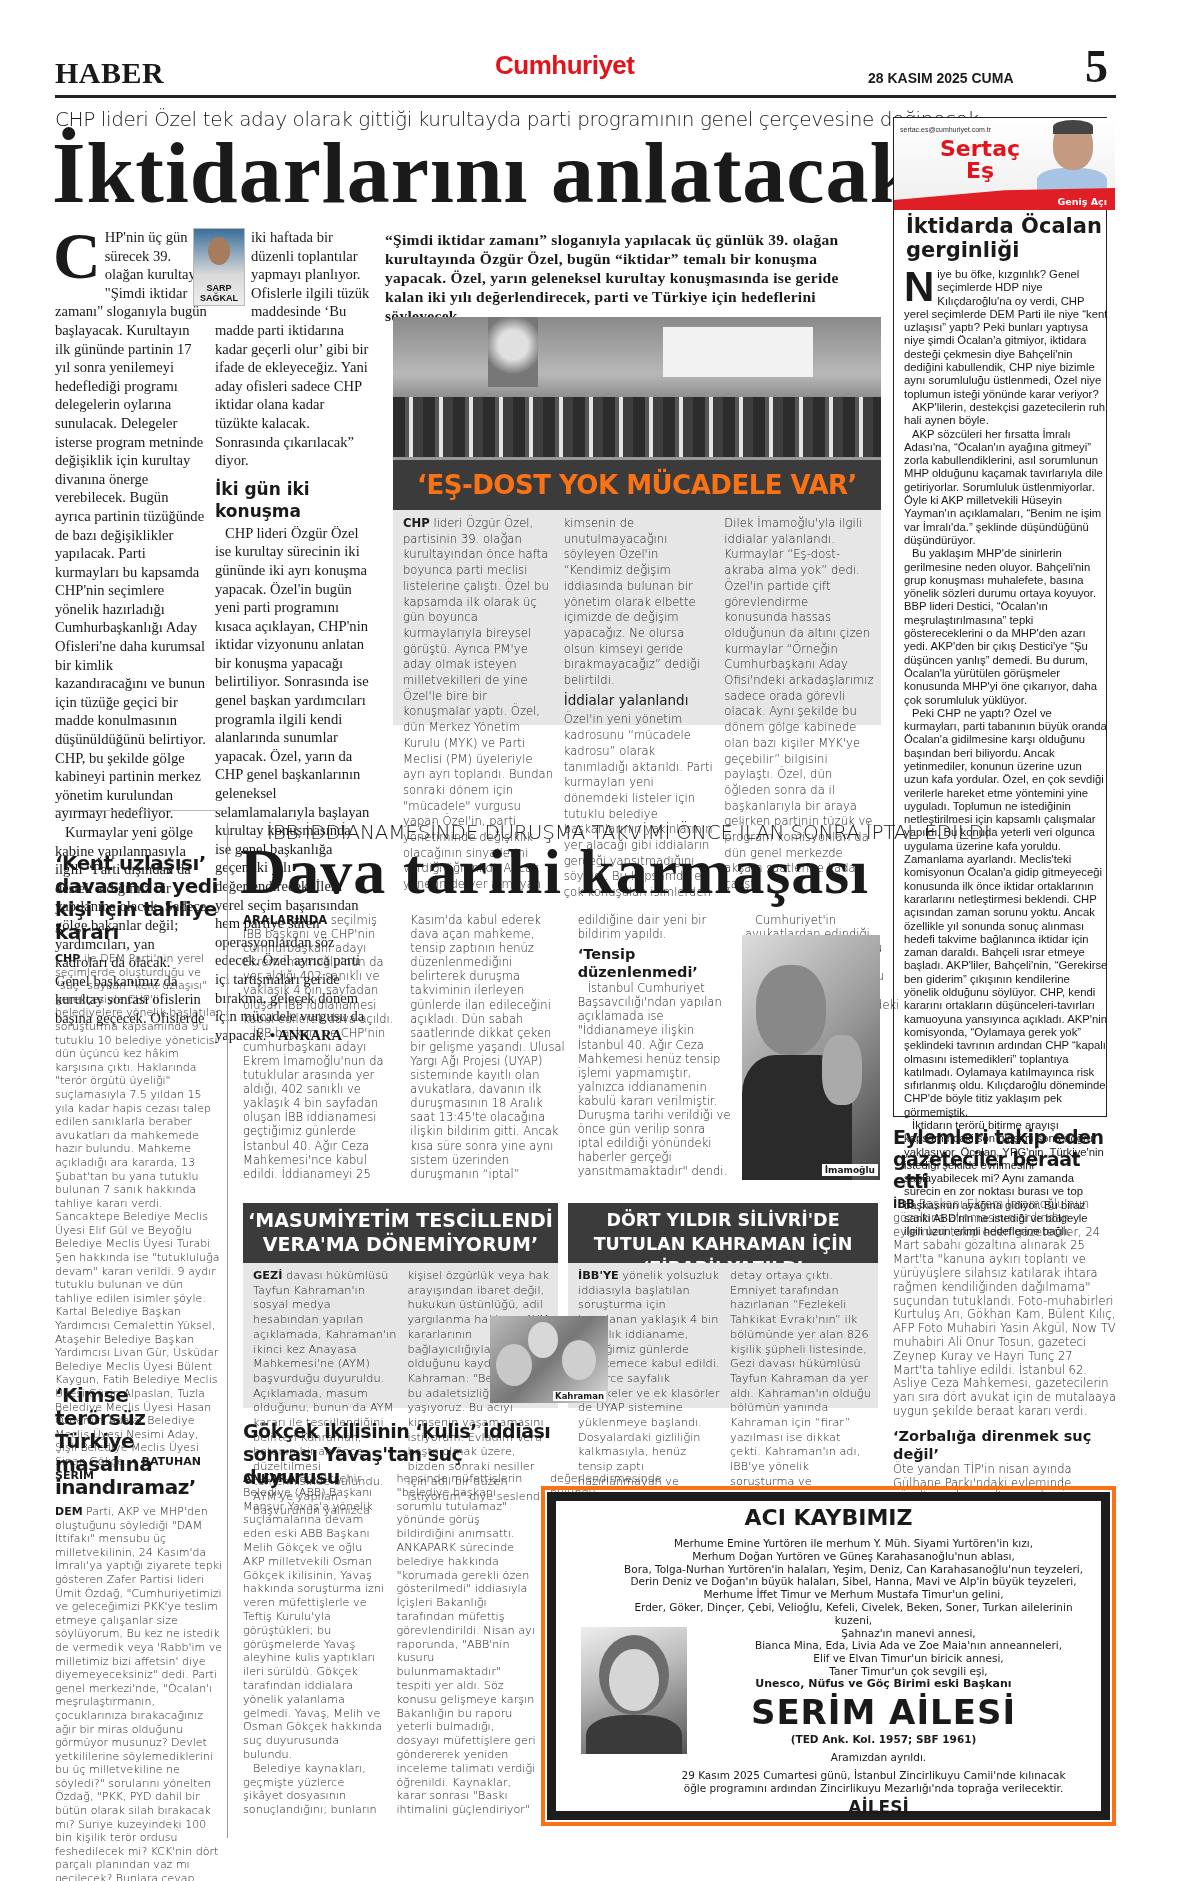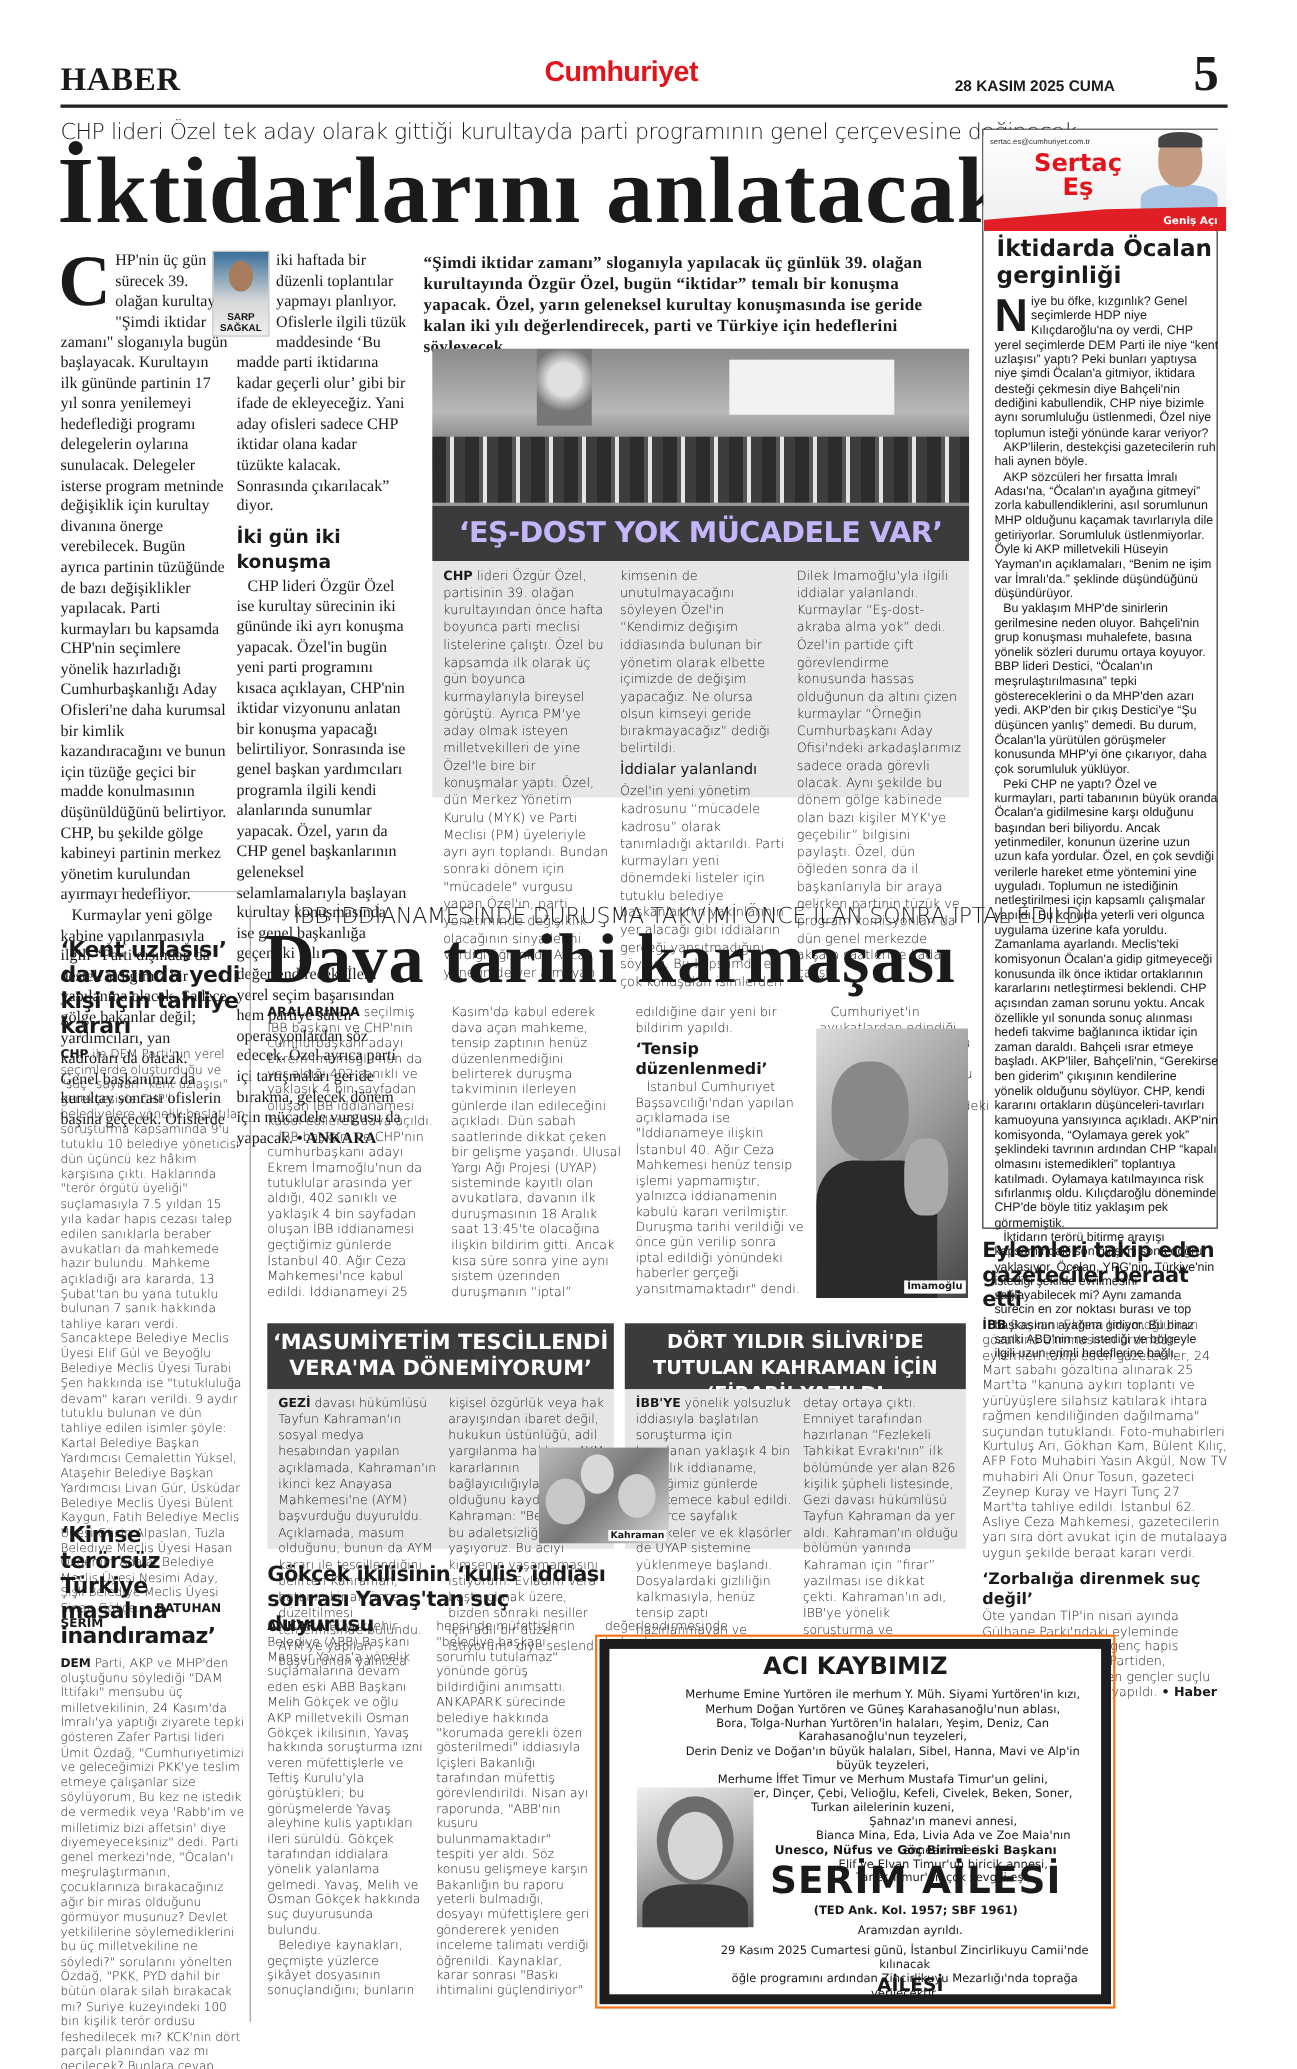--- a/index.html
+++ b/index.html
@@ -25,21 +25,21 @@
   #author-photo { width: 52px; height: 78px; float: left; margin: 0 6px 4px -22px; border: 1px solid #bbb; background: linear-gradient(#3a6f9a, #d9d9d9 60%, #eee); position: relative; }
   #author-photo .face { position: absolute; left: 14px; top: 8px; width: 22px; height: 28px; border-radius: 50%; background: #a77b5e; }
   #author-photo .name { position: absolute; left: 0; right: 0; bottom: 2px; text-align: center; font-family: "Liberation Sans", sans-serif; font-size: 9px; font-weight: bold; line-height: 10px; color: #111; }
   .subhead-sans { font-family: "DejaVu Sans", sans-serif; font-weight: bold; font-size: 17px; line-height: 22px; margin: 8px 0 2px; }
   #lead { left: 385px; top: 230px; width: 490px; font-size: 15.5px; line-height: 19px; font-weight: bold; letter-spacing: 0.3px; }
 
   #main-photo { left: 393px; top: 317px; width: 488px; height: 143px; background: linear-gradient(180deg,#8a8a8a 0%, #b8b8b8 40%, #6b6b6b 70%, #9a9a9a 100%); overflow: hidden; }
   #main-photo .portrait { position: absolute; left: 95px; top: 0; width: 50px; height: 70px; background: radial-gradient(circle at 50% 40%, #e0e0e0 0 30%, #777 60%); }
   #main-photo .screen { position: absolute; left: 270px; top: 10px; width: 150px; height: 50px; background: #f2f2f2; }
   #main-photo .crowd { position: absolute; left: 0; right: 0; top: 80px; height: 60px; background: repeating-linear-gradient(90deg, #2c2c2c 0 12px, #555 12px 16px, #e5e5e5 16px 20px, #3d3d3d 20px 30px); }
-  #banner { left: 393px; top: 460px; width: 488px; height: 50px; background: #3b3b3b; color: #c4b5fd; font-family: "DejaVu Sans", sans-serif; font-weight: bold; font-size: 26px; text-align: center; line-height: 50px; letter-spacing: -0.5px; }
+  #banner { left: 393px; top: 460px; width: 488px; height: 50px; background: #3b3b3b; color: #f97316; font-family: "DejaVu Sans", sans-serif; font-weight: bold; font-size: 26px; text-align: center; line-height: 50px; letter-spacing: -0.5px; }
   #sidebar-box { left: 393px; top: 510px; width: 488px; height: 215px; background: #e6e6e6; }
   .box-cols { position: absolute; top: 6px; left: 10px; right: 6px; column-count: 3; column-gap: 10px; font-family: "DejaVu Sans", sans-serif; font-size: 11.6px; line-height: 15.7px; font-weight: 300; }
   .box-cols b { font-weight: bold; }
   .box-sub { font-family: "DejaVu Sans", sans-serif; font-weight: normal; font-size: 13.5px; display: block; margin: 4px 0; }
 
   
   #columnist-box { left: 893px; top: 117px; width: 214px; height: 1000px; border: 1px solid #222; }
   #columnist-head { position: absolute; left: 0; top: 0; width: 221px; height: 92px; background: linear-gradient(#fff, #eee); overflow: hidden; }
   #columnist-head .email { position: absolute; left: 6px; top: 8px; font-family: "Liberation Sans", sans-serif; font-size: 7px; color: #333; }
   #columnist-head .name { position: absolute; left: 46px; top: 20px; font-family: "DejaVu Sans", sans-serif; font-size: 22px; font-weight: bold; color: #e3131b; line-height: 22px; text-align: center; width: 80px; }
@@ -98,21 +98,21 @@
   #dort-box .box-cols { column-count: 2; font-size: 11.3px; line-height: 14.7px; }
 
   
   #gokcek-head { left: 243px; top: 1420px; width: 320px; font-family: "DejaVu Sans", sans-serif; font-weight: bold; font-size: 19px; line-height: 23px; letter-spacing: -0.5px; }
   #gokcek-body { left: 243px; top: 1472px; width: 295px; height: 355px; column-count: 2; column-gap: 12px; font-family: "DejaVu Sans", sans-serif; font-size: 11.2px; line-height: 13.8px; font-weight: 300; }
   #gokcek-body b { font-weight: bold; }
   #gokcek-body p { text-indent: 10px; }
   #gokcek-body p.first { text-indent: 0; }
 
   
-  #obit { left: 541px; top: 1486px; width: 473px; height: 340px; border: 2px solid #f97316; padding: 2px; }
+  #obit { left: 541px; top: 1486px; width: 575px; height: 340px; border: 4px solid #f97316; padding: 2px; }
   #obit-inner { position: relative; width: 100%; height: 100%; border: 9px solid #1d1d1d; background: #fff; }
   #obit-title { position: absolute; left: 0; right: 0; top: 4px; text-align: center; font-family: "DejaVu Sans", sans-serif; font-weight: bold; font-size: 22px; }
   #obit-lines { position: absolute; left: 60px; right: 10px; top: 36px; text-align: center; font-family: "DejaVu Sans", sans-serif; font-size: 10.5px; line-height: 12.8px; }
   #obit-lines div.indent { padding-left: 110px; }
   #obit-role { position: absolute; left: 110px; right: 0; top: 176px; text-align: center; font-family: "DejaVu Sans", sans-serif; font-weight: bold; font-size: 11px; }
   #obit-name { position: absolute; left: 110px; right: 0; top: 192px; text-align: center; font-family: "DejaVu Sans", sans-serif; font-weight: bold; font-size: 34px; letter-spacing: 1px; line-height: 38px; }
   #obit-sub { position: absolute; left: 110px; right: 0; top: 232px; text-align: center; font-family: "DejaVu Sans", sans-serif; font-weight: bold; font-size: 10.5px; }
   #obit-left { position: absolute; left: 100px; right: 0; top: 250px; text-align: center; font-family: "DejaVu Sans", sans-serif; font-size: 10.5px; }
   #obit-funeral { position: absolute; left: 90px; right: 0; top: 268px; text-align: center; font-family: "DejaVu Sans", sans-serif; font-size: 10.5px; line-height: 13px; }
   #obit-family { position: absolute; left: 100px; right: 0; top: 296px; text-align: center; font-family: "DejaVu Sans", sans-serif; font-weight: bold; font-size: 17px; }

